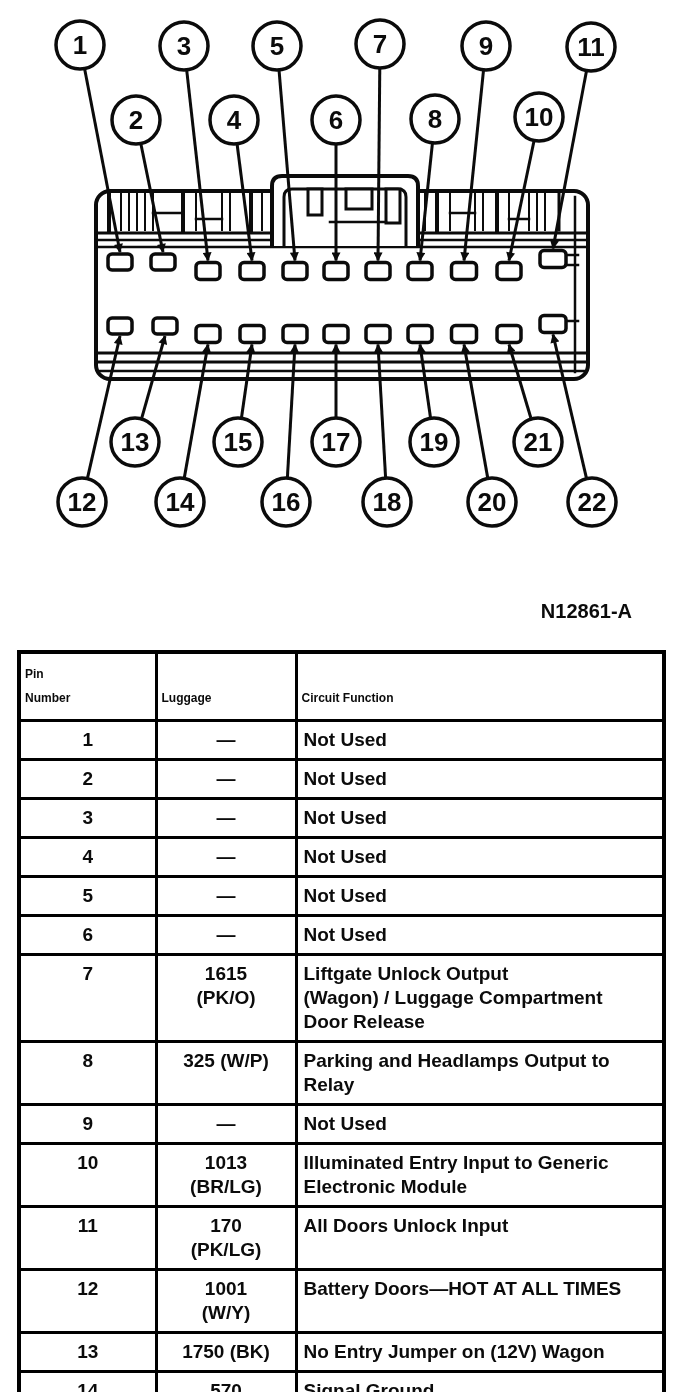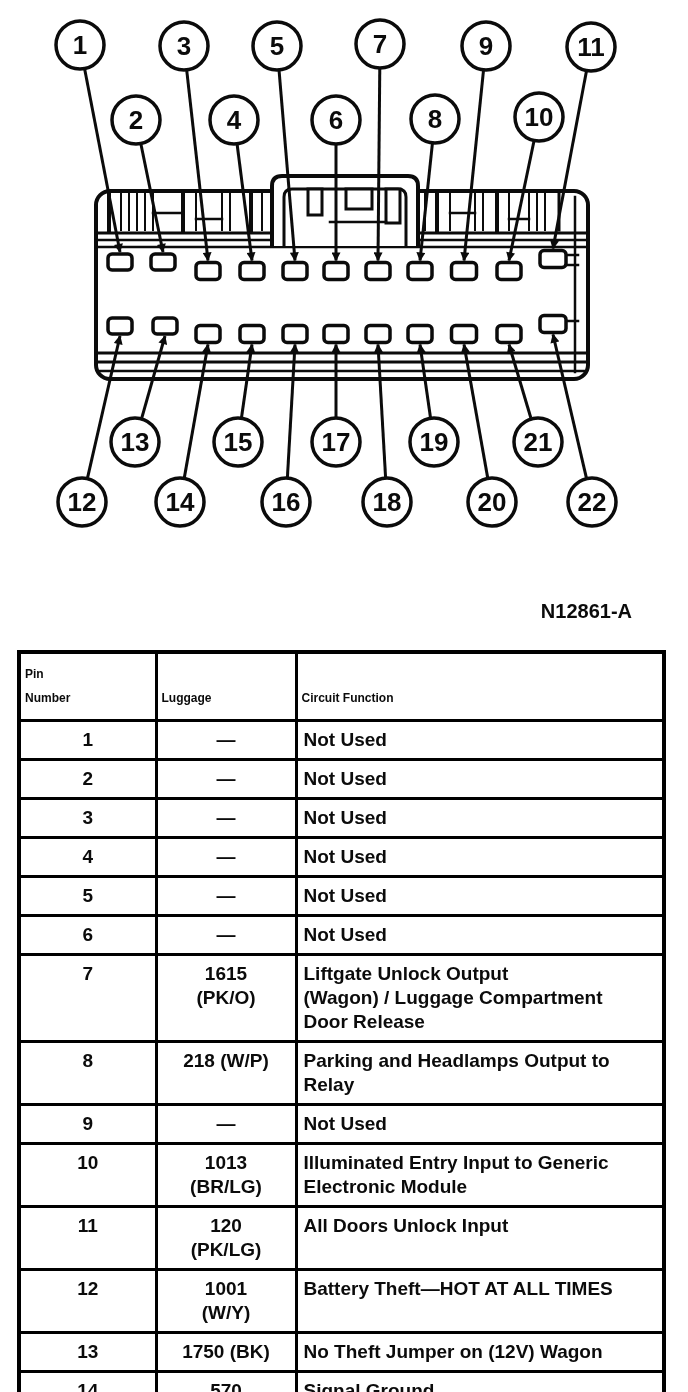--- a/index.html
+++ b/index.html
@@ -266,52 +266,52 @@
         <tr>
           <td class="col-pin">7</td>
           <td class="col-circuit">1615
 (PK/O)</td>
           <td class="col-func">Liftgate Unlock Output
 (Wagon) / Luggage Compartment
 Door Release</td>
         </tr>
         <tr>
           <td class="col-pin">8</td>
-          <td class="col-circuit">218 (W/P)</td>
+          <td class="col-circuit">325 (W/P)</td>
           <td class="col-func">Parking and Headlamps Output to
 Relay</td>
         </tr>
         <tr>
           <td class="col-pin">9</td>
           <td class="col-circuit">—</td>
           <td class="col-func">Not Used</td>
         </tr>
         <tr>
           <td class="col-pin">10</td>
           <td class="col-circuit">1013
 (BR/LG)</td>
           <td class="col-func">Illuminated Entry Input to Generic
 Electronic Module</td>
         </tr>
         <tr>
           <td class="col-pin">11</td>
-          <td class="col-circuit">120
+          <td class="col-circuit">170
 (PK/LG)</td>
           <td class="col-func">All Doors Unlock Input</td>
         </tr>
         <tr>
           <td class="col-pin">12</td>
           <td class="col-circuit">1001
 (W/Y)</td>
-          <td class="col-func">Battery Theft—HOT AT ALL TIMES</td>
+          <td class="col-func">Battery Doors—HOT AT ALL TIMES</td>
         </tr>
         <tr>
           <td class="col-pin">13</td>
           <td class="col-circuit">1750 (BK)</td>
-          <td class="col-func">No Theft Jumper on (12V) Wagon</td>
+          <td class="col-func">No Entry Jumper on (12V) Wagon</td>
         </tr>
         <tr>
           <td class="col-pin">14</td>
           <td class="col-circuit">570
 (BK/W)</td>
           <td class="col-func">Signal Ground</td>
         </tr>
       </tbody>
   </table>
 

